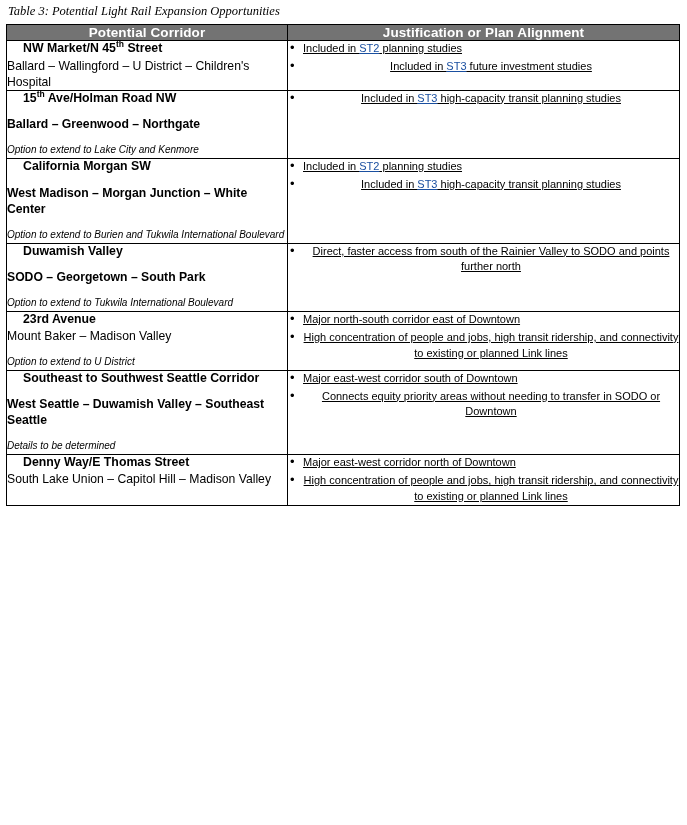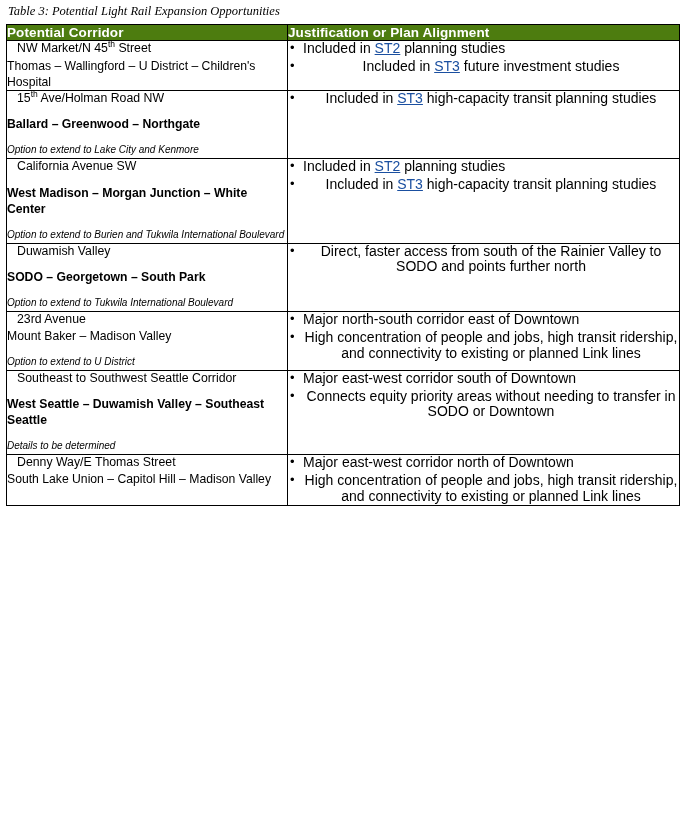--- a/index.html
+++ b/index.html
@@ -34,47 +34,48 @@
     width: 673px;
     table-layout: fixed;
     border: 1.5px solid #000;
   }
   table.rail th, table.rail td {
     border: 1.5px solid #000;
     vertical-align: top;
     padding: 0;
   }
   thead th {
-    background: #4d7c0f;
+    background: #737373;
     color: #ffffff;
     font-size: 13.5px;
     font-weight: bold;
-    text-align: left;
+    text-align: center;
     padding: 5px 4px 6px 4px;
     letter-spacing: 0.1px;
   }
   col.c1 { width: 281px; }
   col.c2 { width: 392px; }
 
   td.corridor {
     padding: 6px 7px 8px 7px;
     font-size: 12.2px;
     line-height: 15.5px;
   }
   td.just {
     padding: 6px 8px 8px 8px;
-    font-size: 14px;
+    font-size: 11px;
     line-height: 15.8px;
     vertical-align: middle;
+    text-decoration: underline;
   }
   .c-name {
-    font-weight: normal;
+    font-weight: bold;
     font-size: 12.3px;
     line-height: 15.5px;
-    margin: 0 0 1px 10px;
+    margin: 0 0 1px 16px;
   }
   .c-sub {
     font-size: 12.2px;
     line-height: 16px;
     margin: 0;
   }
   .c-sub.spaced { margin-top: 10px; font-weight: bold; }
   .c-note {
     font-style: italic;
     font-size: 10px;
@@ -127,21 +128,21 @@
       <tr>
         <th>Potential Corridor</th>
         <th>Justification or Plan Alignment</th>
       </tr>
     </thead>
     <tbody>
 
       <tr>
         <td class="corridor">
           <p class="c-name">NW Market/N 45<sup>th</sup> Street</p>
-          <p class="c-sub">Thomas – Wallingford – U District – Children's Hospital</p>
+          <p class="c-sub">Ballard – Wallingford – U District – Children's Hospital</p>
         </td>
         <td class="just">
           <ul class="bullets">
             <li><span>Included in </span><a class="link" href="#">ST2</a><span> planning studies</span></li>
             <li><span>Included in </span><a class="link" href="#">ST3</a><span> future investment studies</span></li>
           </ul>
         </td>
       </tr>
 
       <tr>
@@ -153,21 +154,21 @@
         <td class="just">
           <ul class="bullets">
             <li><span>Included in </span><a class="link" href="#">ST3</a><span> high-capacity transit planning studies</span></li>
           </ul>
         </td>
       </tr>
 
 
       <tr>
         <td class="corridor">
-          <p class="c-name">California Avenue SW</p>
+          <p class="c-name">California Morgan SW</p>
           <p class="c-sub spaced">West Madison – Morgan Junction – White Center</p>
           <p class="c-note">Option to extend to Burien and Tukwila International Boulevard</p>
         </td>
         <td class="just">
           <ul class="bullets">
             <li><span>Included in </span><a class="link" href="#">ST2</a><span> planning studies</span></li>
             <li><span>Included in </span><a class="link" href="#">ST3</a><span> high-capacity transit planning studies</span></li>
           </ul>
         </td>
       </tr>

